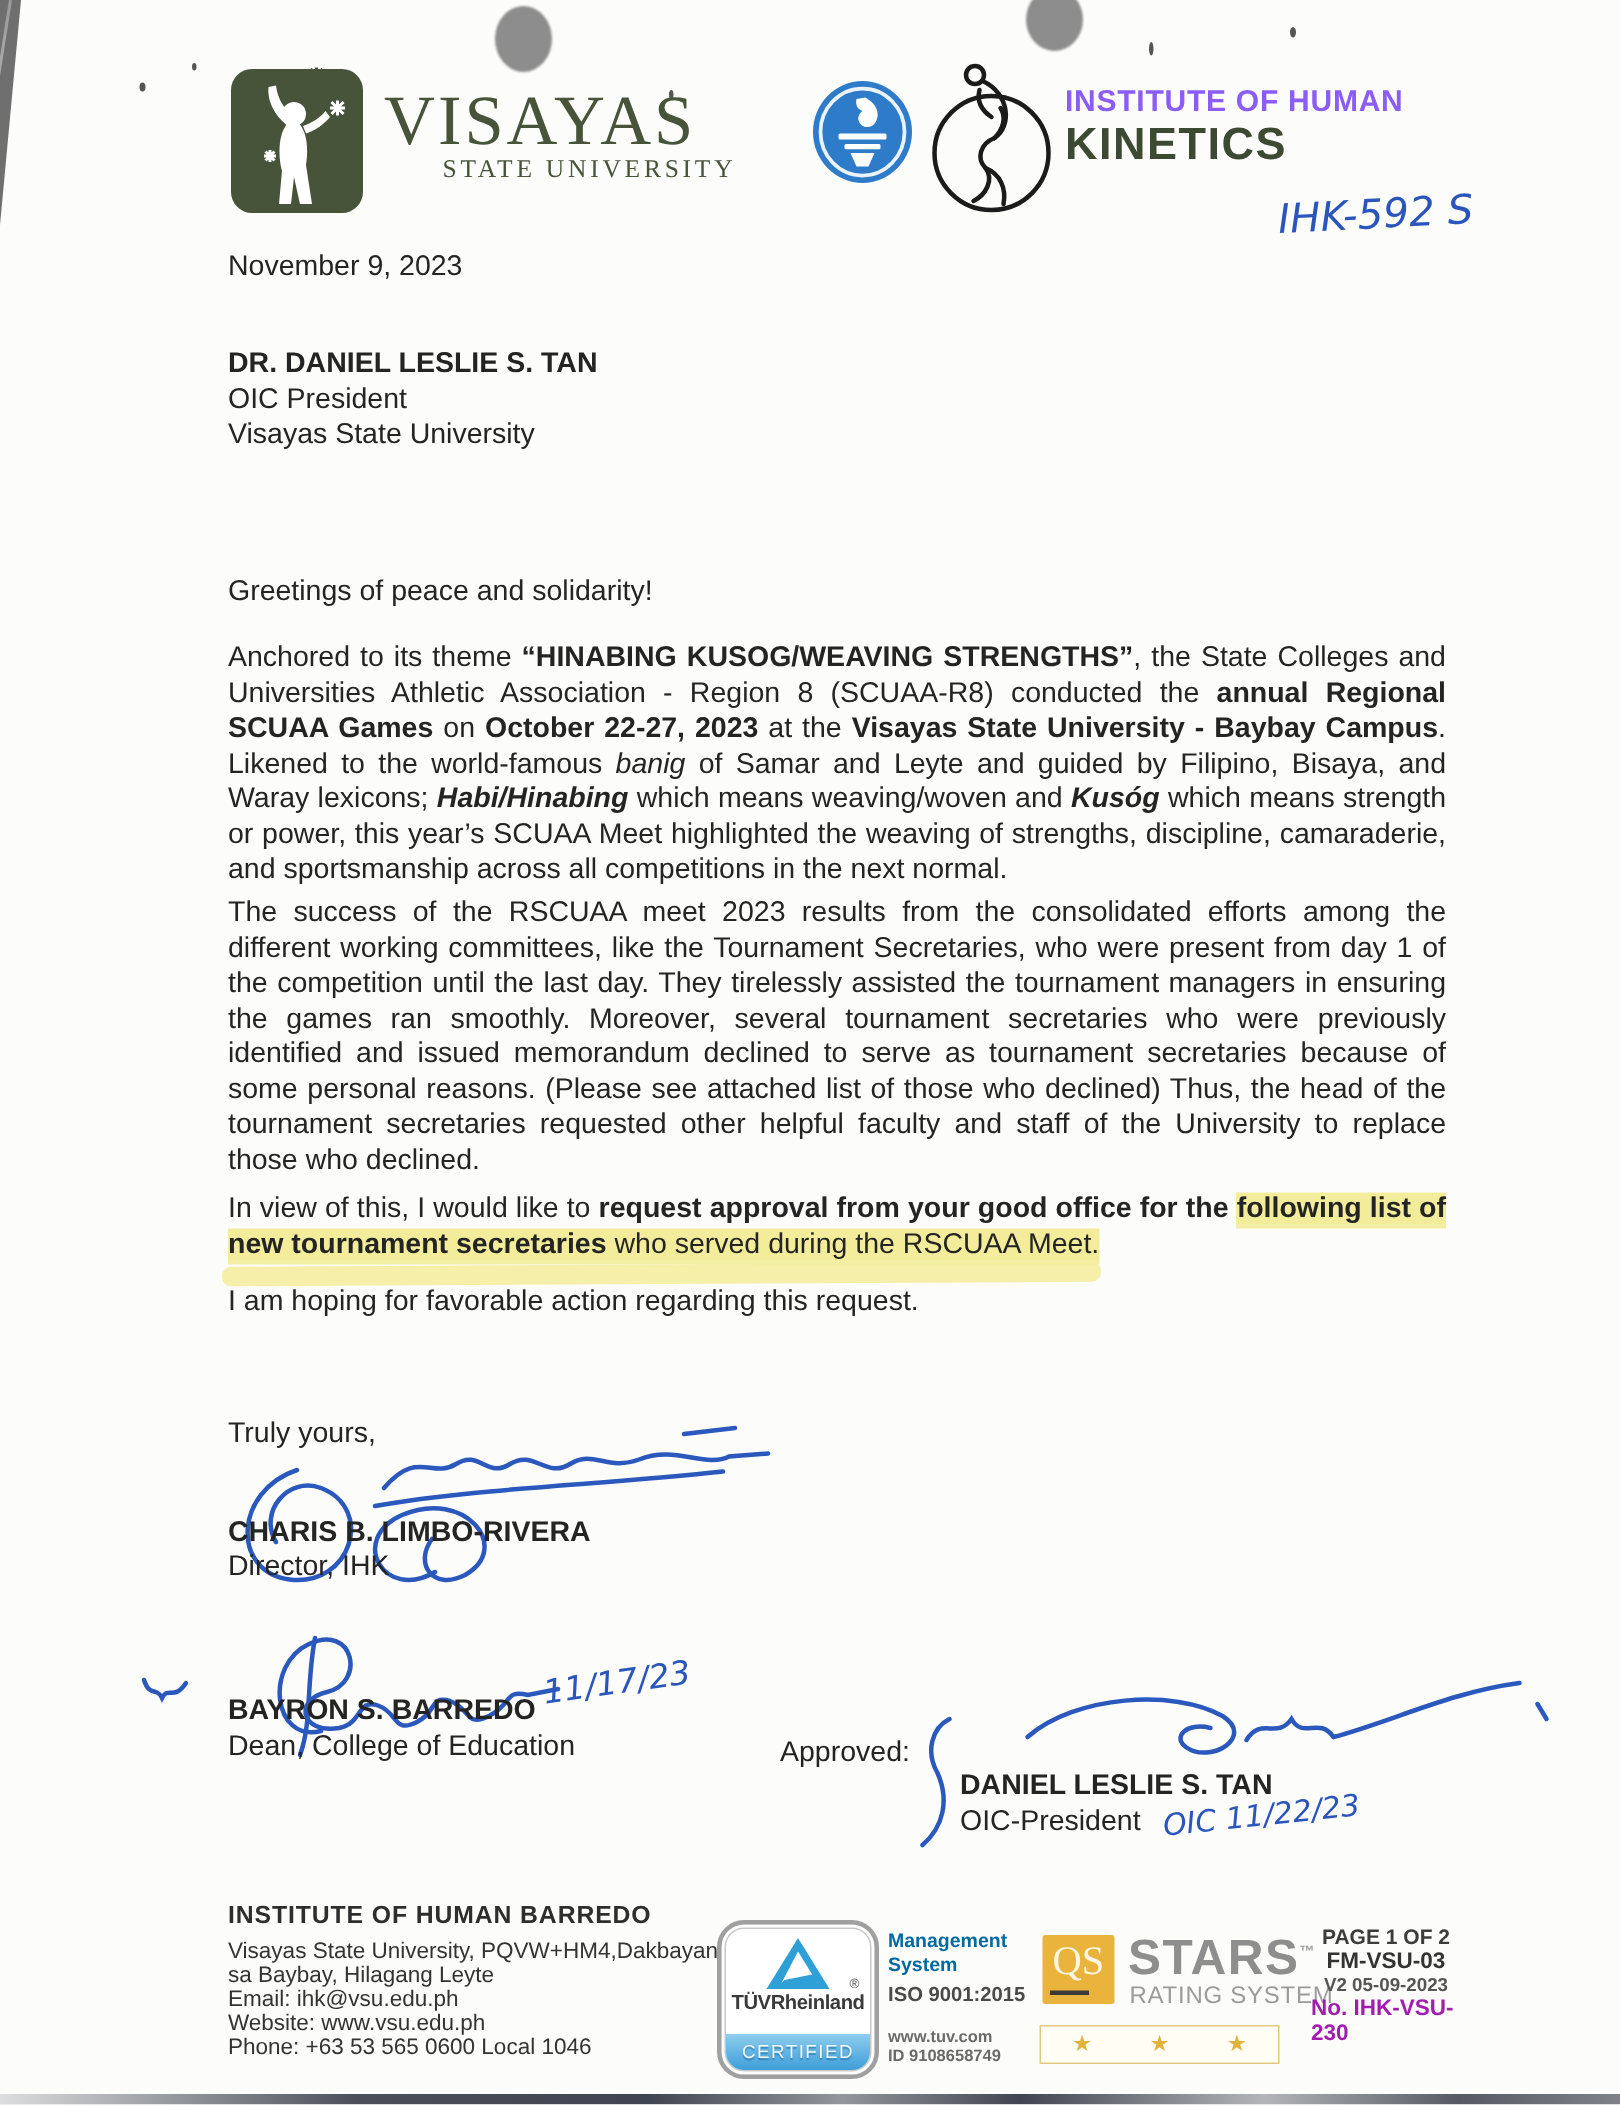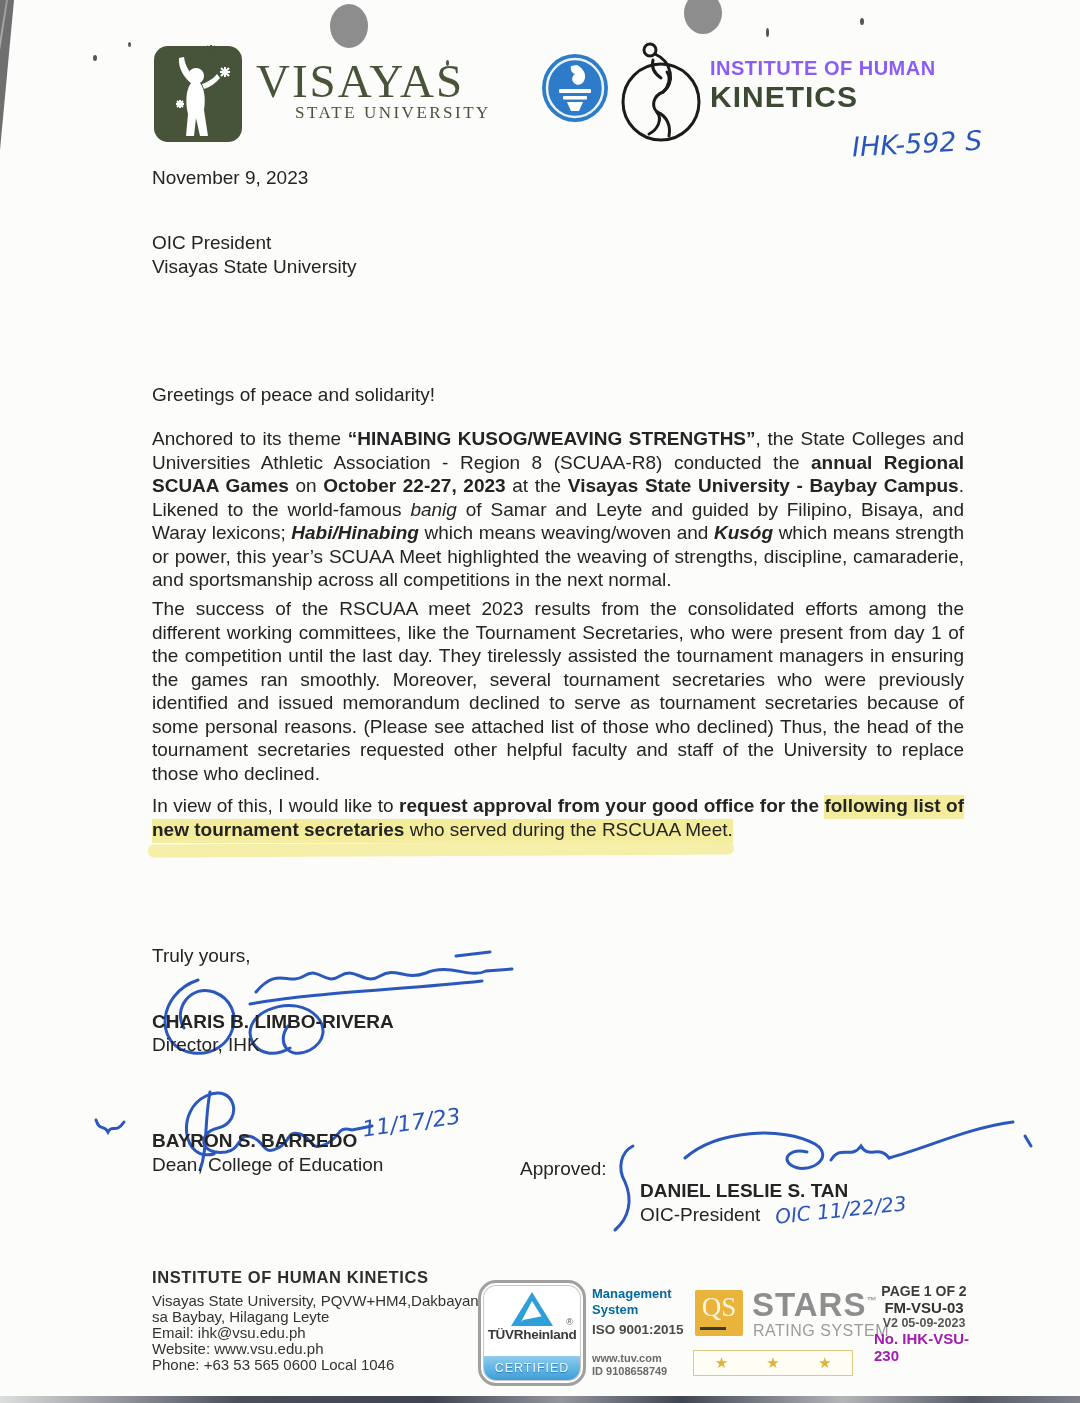--- a/index.html
+++ b/index.html
@@ -148,34 +148,36 @@
   </div>
 
   <div class="ihk-title">INSTITUTE OF HUMAN</div>
   <div class="ihk-title2">KINETICS</div>
 
   <div class="ref-code hand">IHK-592 S</div>
 
   <div class="abs body-text" style="left:152px; top:166px;">November 9, 2023</div>
 
   <div class="abs body-text col" style="top:231px;">
+    <div class="b">DR. DANIEL LESLIE S. TAN</div>
     <div>OIC President</div>
     <div>Visayas State University</div>
   </div>
 
 
   <div class="abs body-text col" style="top:383px;">Greetings of peace and solidarity!</div>
 
   <div class="abs body-text col just" style="top:427px;"><span>Anchored to its theme </span><span class="b">“HINABING KUSOG/WEAVING STRENGTHS”</span><span>, the State Colleges and Universities Athletic Association - Region 8 (SCUAA-R8) conducted the </span><span class="b">annual Regional SCUAA Games</span><span> on </span><span class="b">October 22-27, 2023</span><span> at the </span><span class="b">Visayas State University - Baybay Campus</span><span>. Likened to the world-famous </span><span class="i">banig</span><span> of Samar and Leyte and guided by Filipino, Bisaya, and Waray lexicons; </span><span class="b i">Habi/Hinabing</span><span> which means weaving/woven and </span><span class="b i">Kusóg</span><span> which means strength or power, this year’s SCUAA Meet highlighted the weaving of strengths, discipline, camaraderie, and sportsmanship across all competitions in the next normal.</span></div>
 
   <div class="abs body-text col just" style="top:597px;"><span>The success of the RSCUAA meet 2023 results from the consolidated efforts among the different working committees, like the Tournament Secretaries, who were present from day 1 of the competition until the last day. They tirelessly assisted the tournament managers in ensuring the games ran smoothly. Moreover, several tournament secretaries who were previously identified and issued memorandum declined to serve as tournament secretaries because of some personal reasons. (Please see attached list of those who declined) Thus, the head of the tournament secretaries requested other helpful faculty and staff of the University to replace those who declined.</span></div>
 
   <div class="hl-swash"></div>
   <div class="abs body-text col just" style="top:794px;"><span>In view of this, I would like to </span><span class="b">request approval from your good office for the </span><span class="b hl">following list of new tournament secretaries</span><span class="hl"> who served during the RSCUAA Meet.</span></div>
 
+  <div class="abs body-text col" style="top:856px;">I am hoping for favorable action regarding this request.</div>
 
 
   <div class="abs body-text col" style="top:944px;">Truly yours,</div>
 
   <svg class="sig" style="left:138px; top:950px;" width="500" height="118" viewBox="0 0 500 118">
     <path d="M60,30 C18,44 16,98 55,103 C96,108 112,56 76,42 C54,34 34,58 46,78"></path>
     <path d="M152,98 C118,118 94,76 130,60 C172,42 204,82 172,100 C150,111 138,92 150,76"></path>
     <path d="M118,42 C140,16 150,36 166,26 C182,16 186,36 202,26 C218,16 226,36 242,26 C258,16 266,31 288,23 C312,13 332,29 348,21 L374,19"></path>
     <path d="M112,54 C180,42 262,40 344,31"></path>
     <path d="M318,6 L352,2"></path>
@@ -200,21 +202,21 @@
     <path d="M80,40 C112,12 178,8 210,26 C232,40 202,58 186,47 C176,40 186,30 202,34"></path>
     <path d="M226,42 C236,26 246,42 256,28 C264,42 274,26 284,40"></path>
     <path d="M284,40 C322,30 362,10 408,4"></path>
     <path d="M420,18 L426,28"></path>
   </svg>
   <div class="abs body-text b" style="left:640px; top:1179px;">DANIEL LESLIE S. TAN</div>
   <div class="abs body-text" style="left:640px; top:1203px;">OIC-President</div>
   <div class="abs hand" style="left:775px; top:1198px; font-size:20px; transform:rotate(-6deg);">OIC 11/22/23</div>
 
   <div class="abs" style="left:152px; top:1268px;">
-    <div class="f-inst">INSTITUTE OF HUMAN KINETICS</div>
+    <div class="f-inst">INSTITUTE OF HUMAN BARREDO</div>
     <div class="f-line" style="margin-top:6px;">Visayas State University, PQVW+HM4,Dakbayan,</div>
     <div class="f-line">sa Baybay, Hilagang Leyte</div>
     <div class="f-line">Email: ihk@vsu.edu.ph</div>
     <div class="f-line">Website: www.vsu.edu.ph</div>
     <div class="f-line">Phone: +63 53 565 0600 Local 1046</div>
   </div>
 
   <div class="tuv">
     <svg class="tuv-tri" width="46" height="38" viewBox="0 0 46 38">
       <path d="M23,2 L44,36 L2,36 Z" fill="#2f9fd8"></path>

